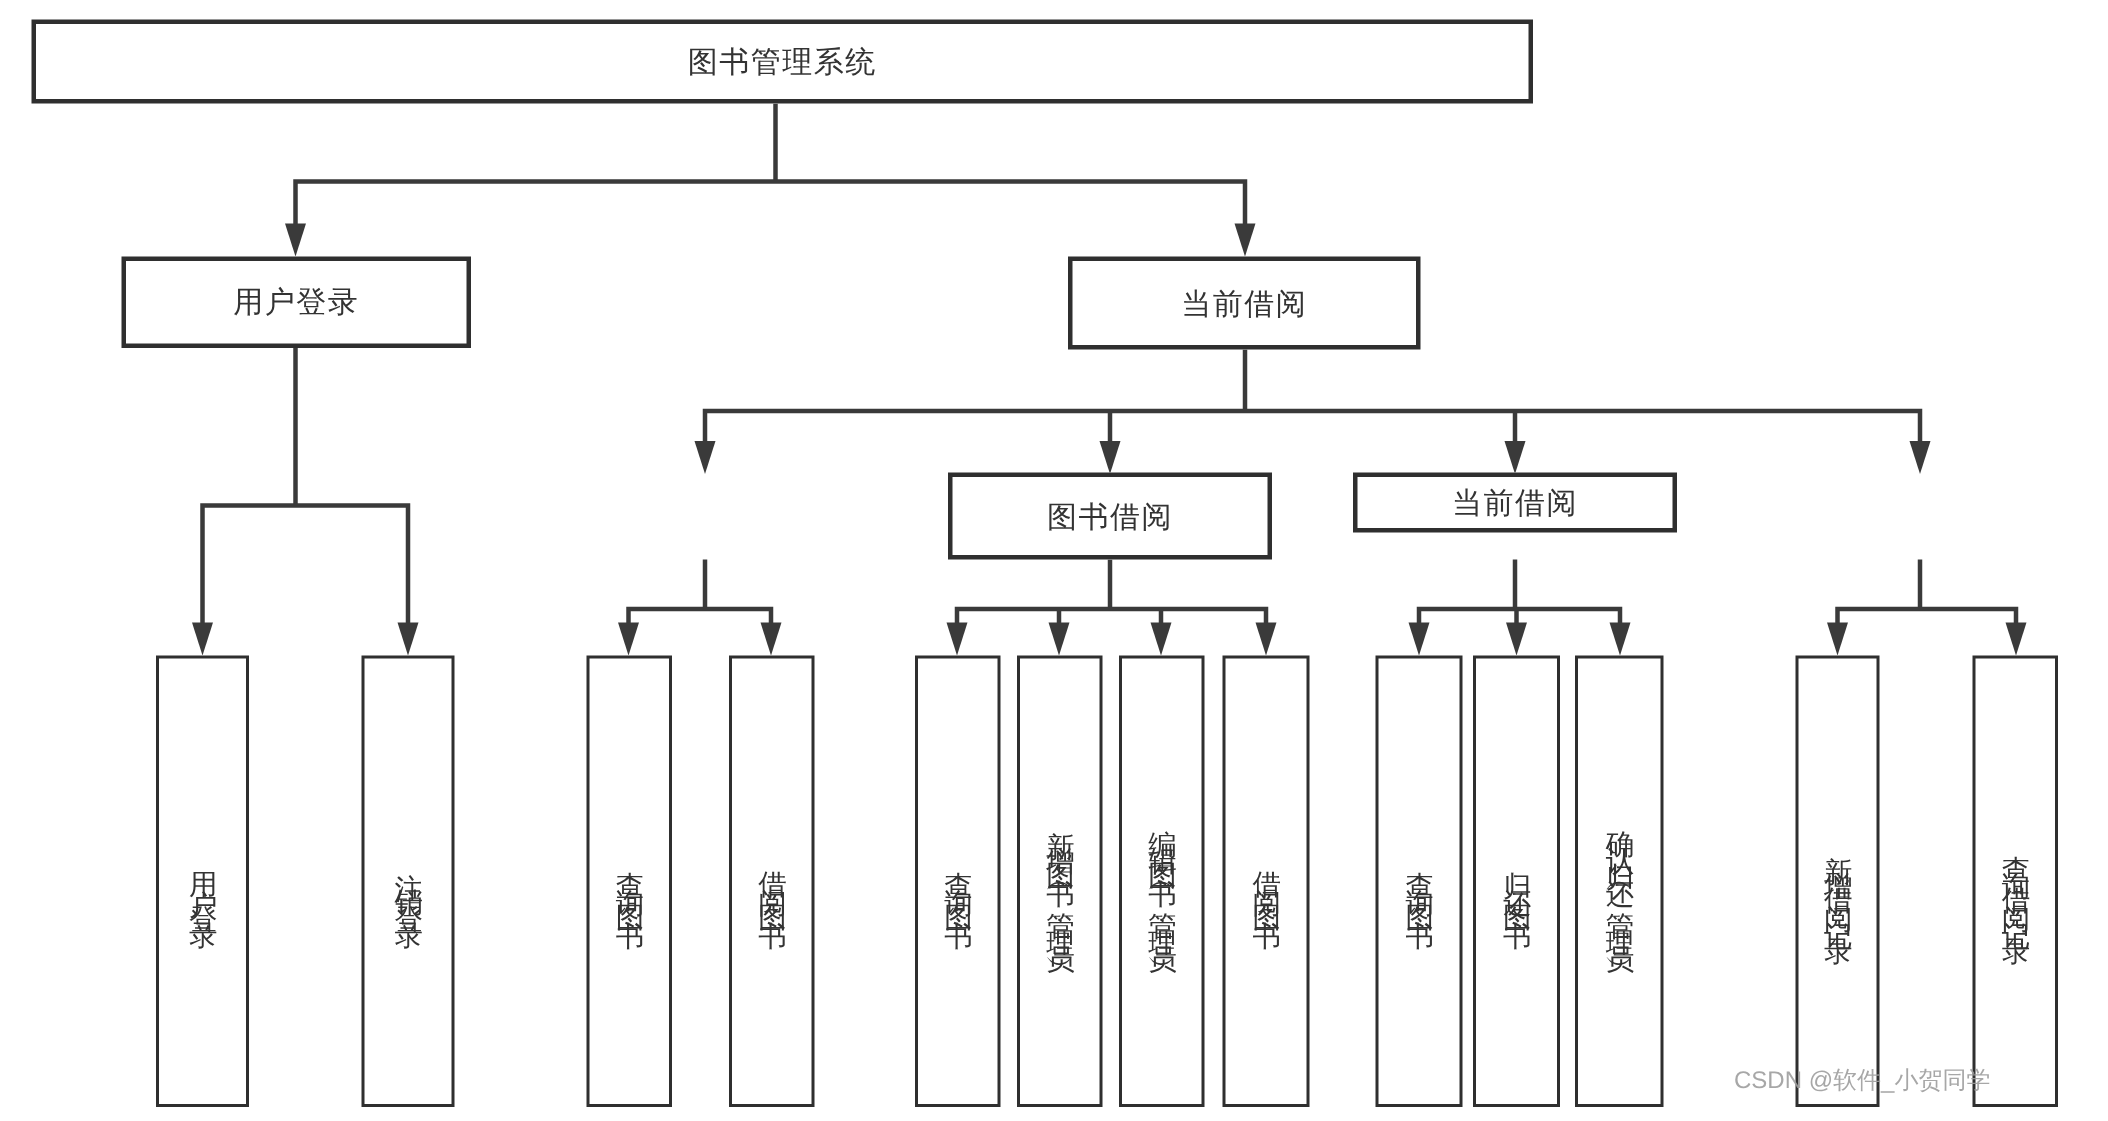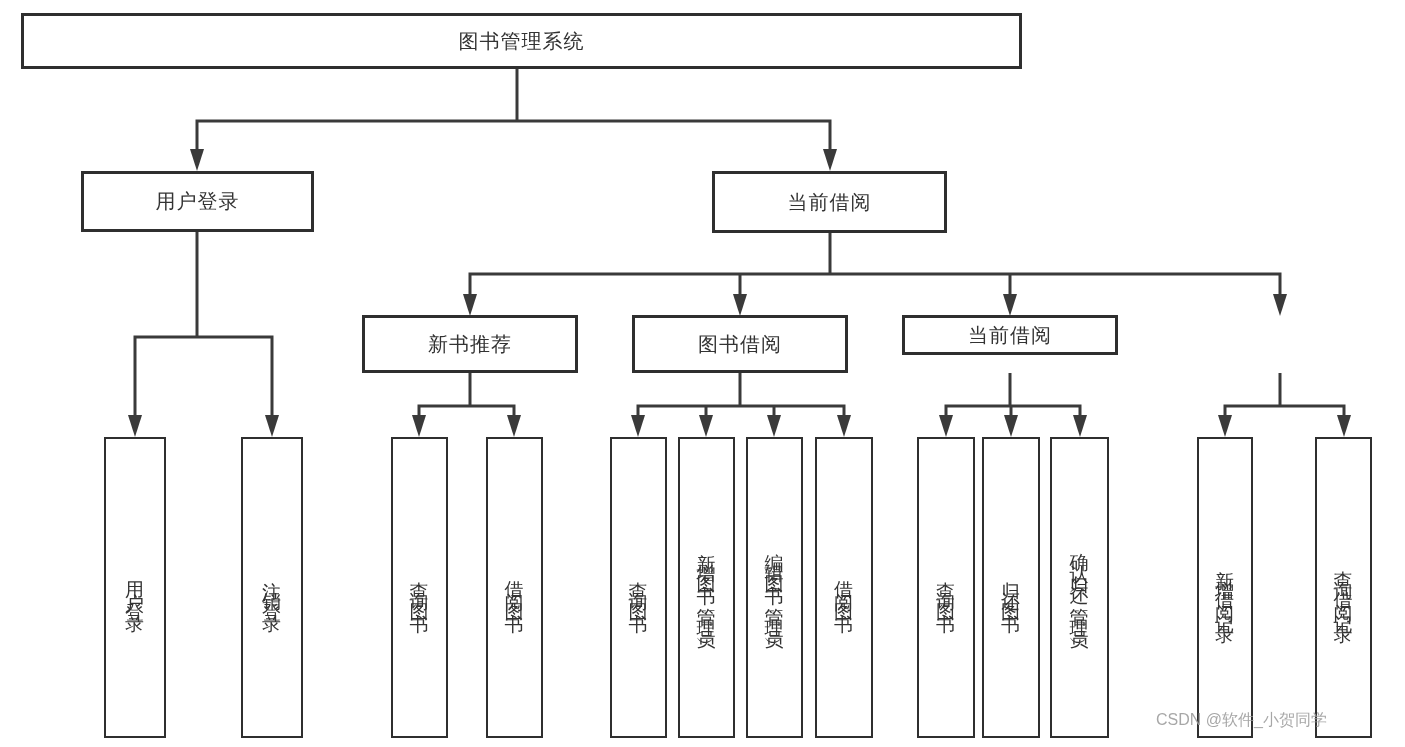--- a/index.html
+++ b/index.html
@@ -128,23 +128,20 @@
     <span>图书管理系统</span>
   </div>
 
   <div class="node" style="left:81px; top:171px; width:233px; height:61px;">
     <span>用户登录</span>
   </div>
   <div class="node" style="left:712px; top:171px; width:235px; height:62px;">
     <span>当前借阅</span>
   </div>
 
-  <div class="node" style="left:362px; top:315px; width:216px; height:58px;">
-    <span>新书推荐</span>
-  </div>
   <div class="node" style="left:632px; top:315px; width:216px; height:58px;justify-content:center;">
     <span>图书借阅</span>
   </div>
   <div class="node" style="left:902px; top:315px; width:216px; height:40px;">
     <span>当前借阅</span>
   </div>
 
   <div class="leaf" style="left:104px; width:62px;">
     <span class="vtext">用户登录</span>
   </div>

